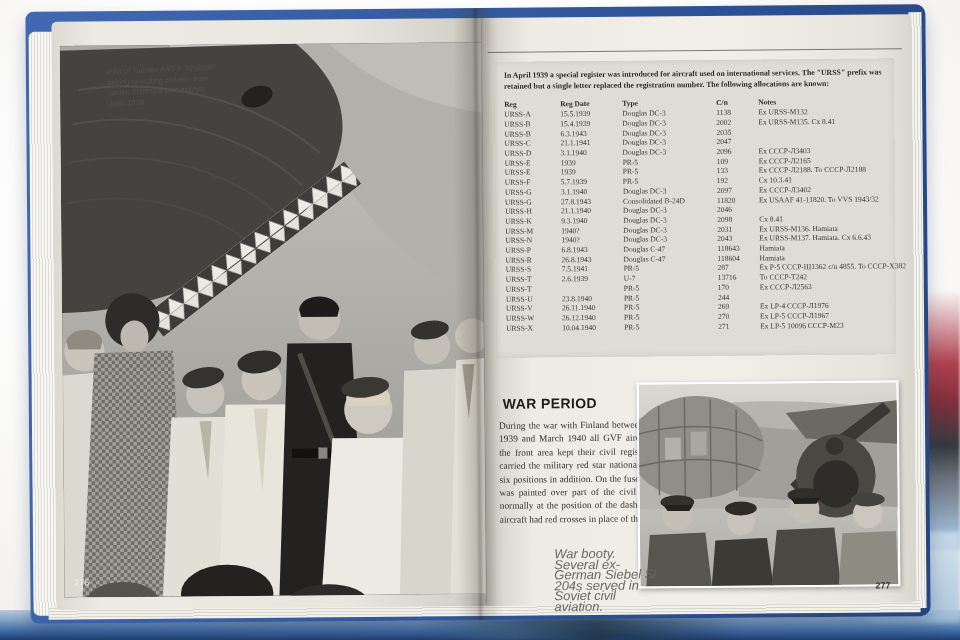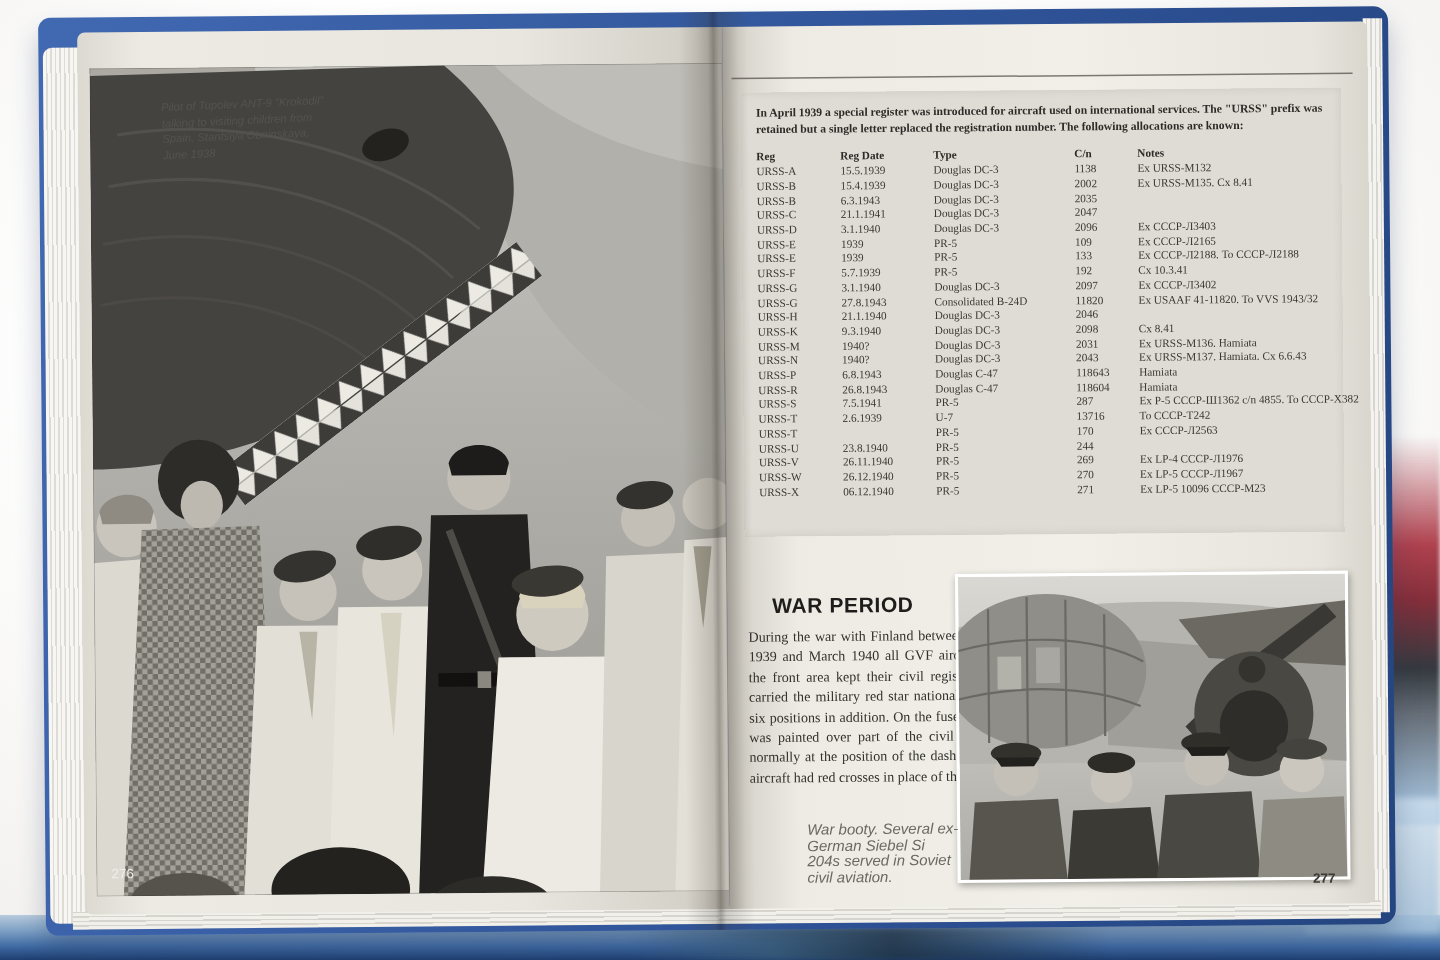--- a/index.html
+++ b/index.html
@@ -63,32 +63,32 @@
         background:#55514b;opacity:.75;}
   .panel{position:absolute;left:12px;right:18px;top:44px;height:296px;
         background:#dedcd4;box-shadow:inset 0 0 6px rgba(120,115,105,.18);
         padding:9px 10px;box-sizing:border-box;}
   .intro{font-weight:bold;font-size:7.8px;line-height:10.6px;color:#2d2b28;
         margin-bottom:7px;}
   .registry-header,.tr{display:grid;grid-template-columns:56px 62px 94px 42px 1fr;}
   .registry-header{font-weight:bold;font-size:7.5px;line-height:11px;color:#2d2b28;}
   .tr{font-size:7.5px;line-height:9.7px;color:#3a3834;}
   .td,.th{white-space:nowrap;overflow:visible;}
-  .war-heading{position:absolute;left:30px;top:378px;
+  .war-heading{position:absolute;left:18px;top:378px;
         font-family:"Liberation Sans",sans-serif;font-weight:bold;font-size:14px;
         letter-spacing:.4px;color:#1e1d1b;}
   .war-body{position:absolute;left:14px;top:402px;width:186px;
         font-size:9.4px;line-height:13.4px;text-align:justify;color:#33312d;}
   .photo2{position:absolute;right:16px;top:366px;width:262px;height:206px;
         background:#fff;padding:2px;box-sizing:border-box;
         box-shadow:1px 2px 5px rgba(30,28,22,.35);}
   .photo2 svg{display:block;width:100%;height:100%;}
-  .caption2{position:absolute;left:52px;top:532px;width:102px;
+  .caption2{position:absolute;left:68px;top:532px;width:102px;
         font-family:"Liberation Sans",sans-serif;font-style:italic;
-        font-size:10px;line-height:10.5px;color:#6b6862;}
+        font-size:13px;line-height:10.5px;color:#6b6862;}
   .pagenum-right{position:absolute;right:26px;bottom:12px;
         font-family:"Liberation Sans",sans-serif;font-weight:bold;font-size:9px;color:#3c3a36;text-align:center;}
 </style>
 </head>
 <body>
 
 <div class="scene">
   <div class="bg"></div>
   <div class="bottom-strip"></div>
   <div class="bottom-blotch"></div>
@@ -360,21 +360,21 @@
               </div>
               <div class="tr">
                 <div class="td">URSS-W</div>
                 <div class="td">26.12.1940</div>
                 <div class="td">PR-5</div>
                 <div class="td">270</div>
                 <div class="td">Ex LP-5 CCCP-Л1967</div>
               </div>
               <div class="tr">
                 <div class="td">URSS-X</div>
-                <div class="td">06.12.1940</div>
+                <div class="td">10.04.1940</div>
                 <div class="td">PR-5</div>
                 <div class="td">271</div>
                 <div class="td">Ex LP-5 10096 CCCP-M23</div>
               </div>
             </div>
         </div>
 
         <div class="war-heading">WAR PERIOD</div>
         <div class="war-body">During the war with Finland between December 1939 and March 1940 all GVF aircraft used in the front area kept their civil registrations, but carried the military red star national insignia on six positions in addition. On the fuselage the star was painted over part of the civil registration, normally at the position of the dash. Ambulance aircraft had red crosses in place of the red stars.</div>
 

